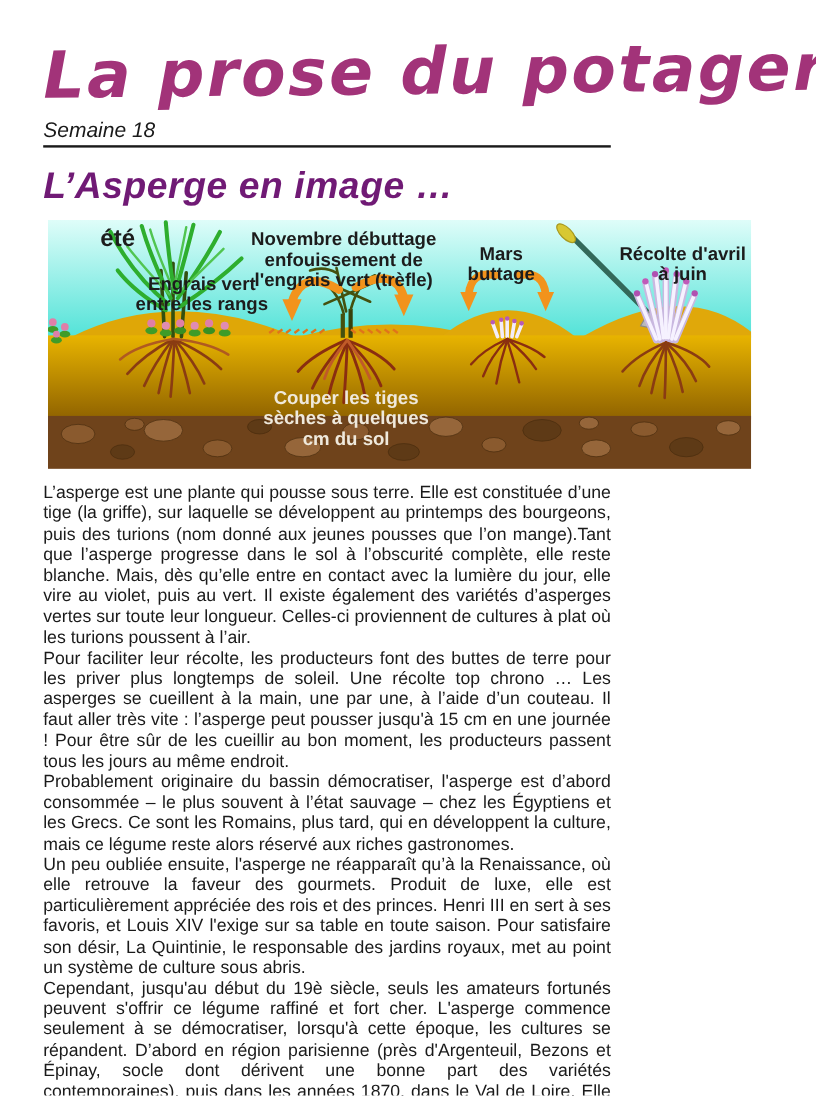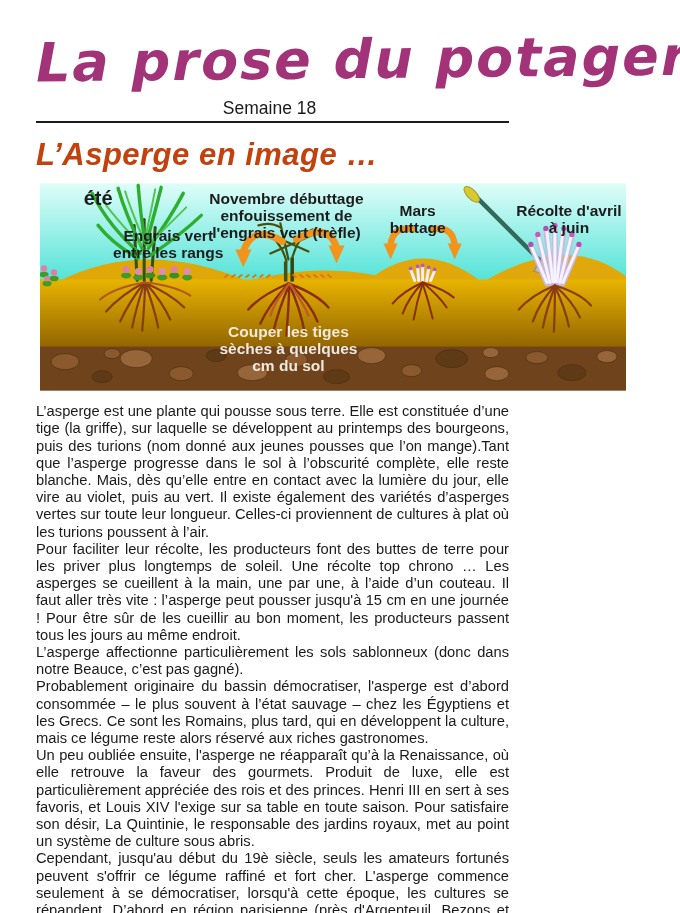--- a/index.html
+++ b/index.html
@@ -22,33 +22,34 @@
     color: #a23379;
     text-align: center;
     transform: rotate(-0.6deg);
     white-space: nowrap;
     margin: 4px 0 0 0;
     line-height: 1.3;
   }
 
   .week-row {
     border-bottom: 2px solid #1a1a1a;
-    text-align: center;
+    text-align: left;
+    font-style: italic;
     font-size: 17.5px;
     padding: 0 6px 2px 0;
     margin-top: 2px;
   }
 
   .article-title {
     font-weight: bold;
     font-style: italic;
     font-size: 31px;
     letter-spacing: 0.5px;
     margin: 14px 0 10px 0;
-    color: #c2410c;
+    color: #701a75;
   }
 
   figure.diagram { margin: 4px 0 12px 4px; padding: 0; line-height: 0; }
 
   .bodytext { font-size: 14.7px; line-height: 17.2px; text-align: justify; }
   .bodytext p { margin: 0; }
   .history-heading { font-weight: bold; font-style: italic; margin: 0; }
 
   .page-footer {
     margin-top: 12px;
@@ -299,21 +300,20 @@
         <text x="248" y="153" font-size="15.5" fill="#efe9dc">Couper les tiges</text>
         <text x="248" y="170" font-size="15.5" fill="#efe9dc">sèches à quelques</text>
         <text x="248" y="187" font-size="15.5" fill="#efe9dc">cm du sol</text>
       </g>
     </svg>
   </figure>
 
   <div class="bodytext">
     <p>L’asperge est une plante qui pousse sous terre. Elle est constituée d’une tige (la griffe), sur laquelle se développent au printemps des bourgeons, puis des turions (nom donné aux jeunes pousses que l’on mange).Tant que l’asperge progresse dans le sol à l’obscurité complète, elle reste blanche. Mais, dès qu’elle entre en contact avec la lumière du jour, elle vire au violet, puis au vert. Il existe également des variétés d’asperges vertes sur toute leur longueur. Celles-ci proviennent de cultures à plat où les turions poussent à l’air.</p>
     <p>Pour faciliter leur récolte, les producteurs font des buttes de terre pour les priver plus longtemps de soleil. Une récolte top chrono … Les asperges se cueillent à la main, une par une, à l’aide d’un couteau. Il faut aller très vite : l’asperge peut pousser jusqu'à 15 cm en une journée ! Pour être sûr de les cueillir au bon moment, les producteurs passent tous les jours au même endroit.</p>
-    <p>L’asperge affectionne particulièrement les sols sablonneux (donc dans notre Beauce, c’est pas gagné).</p>
     <p>Probablement originaire du bassin démocratiser, l'asperge est d’abord consommée – le plus souvent à l’état sauvage – chez les Égyptiens et les Grecs. Ce sont les Romains, plus tard, qui en développent la culture, mais ce légume reste alors réservé aux riches gastronomes.</p>
     <p>Un peu oubliée ensuite, l'asperge ne réapparaît qu’à la Renaissance, où elle retrouve la faveur des gourmets. Produit de luxe, elle est particulièrement appréciée des rois et des princes. Henri III en sert à ses favoris, et Louis XIV l'exige sur sa table en toute saison. Pour satisfaire son désir, La Quintinie, le responsable des jardins royaux, met au point un système de culture sous abris.</p>
     <p>Cependant, jusqu'au début du 19è siècle, seuls les amateurs fortunés peuvent s'offrir ce légume raffiné et fort cher. L'asperge commence seulement à se démocratiser, lorsqu'à cette époque, les cultures se répandent. D’abord en région parisienne (près d'Argenteuil, Bezons et Épinay, socle dont dérivent une bonne part des variétés contemporaines), puis dans les années 1870, dans le Val de Loire. Elle conquiert ensuite l'Aquitaine, la Provence et le Midi de la France, aujourd'hui autres grandes régions de production.</p>
   </div>
 
   <div class="page-footer">
     <div>«au potager de la Ferme dans le vent» - Voie Romaine – Lhopiteau – 28150 Voves – 07 70 16 71 24</div>
 
   </div>
 

